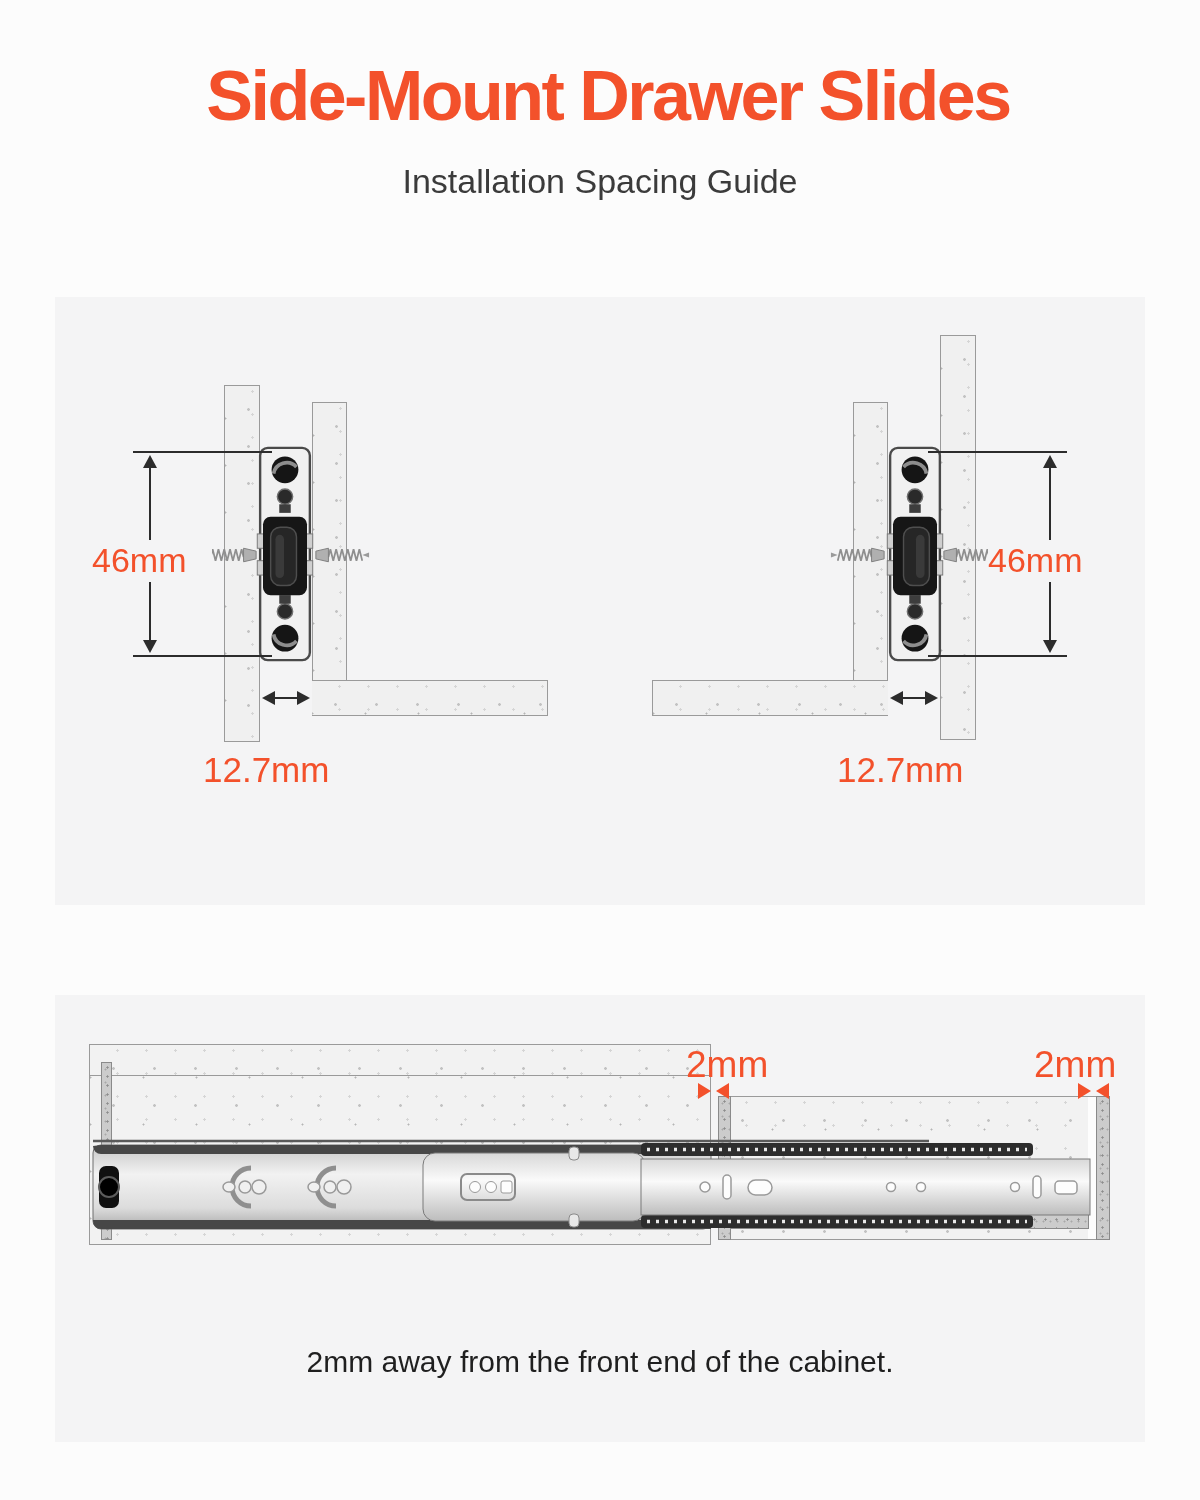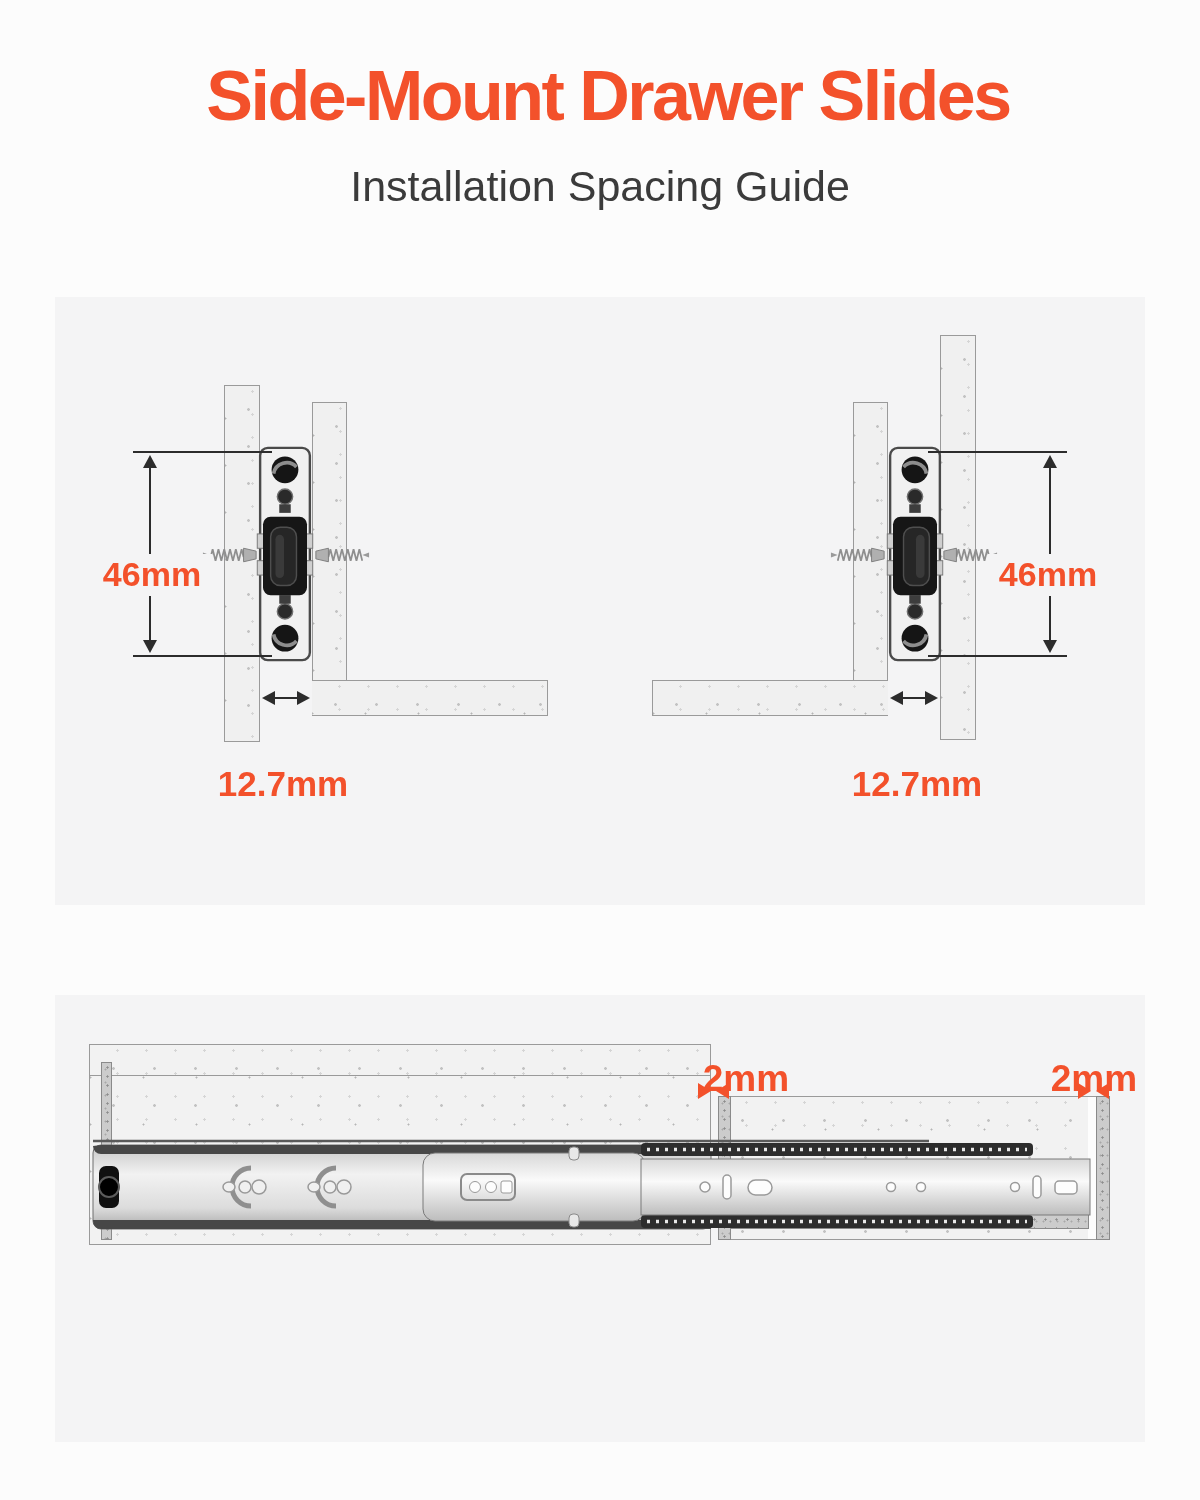--- a/index.html
+++ b/index.html
@@ -14,21 +14,21 @@
   .page{position:relative;width:1200px;height:1500px;background:#fcfcfc;overflow:hidden;}
 
   
   .title{
     position:absolute;left:8px;top:56px;width:100%;
     text-align:center;color:var(--accent);
     font-size:70px;font-weight:bold;letter-spacing:-2.5px;
   }
   .subtitle{
     position:absolute;left:0;top:162px;width:100%;
-    text-align:center;color:#3b3b3b;font-size:43px;font-weight:400;
+    text-align:center;color:#3b3b3b;font-size:34px;font-weight:400;
   }
 
   
   .panel{position:absolute;left:55px;width:1090px;background:var(--panel);}
   .panel-1{top:297px;height:608px;}
   .panel-2{top:995px;height:447px;}
   .caption{
     position:absolute;left:0;width:100%;text-align:center;
     color:var(--ink);font-size:30px;font-weight:400;
   }
@@ -62,21 +62,21 @@
   .tri{position:absolute;width:0;height:0;}
   .vdim .tri-up{left:0;top:-1px;border-left:7px solid transparent;border-right:7px solid transparent;border-bottom:13px solid var(--dimline);}
   .vdim .tri-down{left:0;bottom:-1px;border-left:7px solid transparent;border-right:7px solid transparent;border-top:13px solid var(--dimline);}
   .hdim{position:absolute;height:14px;z-index:4;}
   .hdim .line{position:absolute;top:6px;left:8px;right:8px;height:2px;background:var(--dimline);}
   .hdim .tri-left{left:-1px;top:0;border-top:7px solid transparent;border-bottom:7px solid transparent;border-right:13px solid var(--dimline);}
   .hdim .tri-right{right:-1px;top:0;border-top:7px solid transparent;border-bottom:7px solid transparent;border-left:13px solid var(--dimline);}
 
   .dim-label{
     position:absolute;z-index:5;color:var(--accent);
-    font-weight:bold;text-align:center;line-height:1.05;margin-top:14px;
+    font-weight:normal;text-align:left;line-height:1.05;
   }
   .label-46{font-size:34px;width:120px;background:var(--panel);padding:3px 0;}
   .label-127{font-size:35px;width:160px;}
   .label-2mm{font-size:37px;width:120px;}
 
   
   .gap-tri{position:absolute;width:0;height:0;z-index:6;}
   .gap-tri-right{border-top:8px solid transparent;border-bottom:8px solid transparent;border-left:13px solid var(--accent);}
   .gap-tri-left{border-top:8px solid transparent;border-bottom:8px solid transparent;border-right:13px solid var(--accent);}
 
@@ -263,14 +263,15 @@
     <div class="dim-label label-2mm" style="left:686px;top:1046px;">2mm</div>
     <span class="gap-tri gap-tri-right" style="left:698px;top:1083px;"></span>
     <span class="gap-tri gap-tri-left" style="left:716px;top:1083px;"></span>
   </div>
   <div>
     <div class="dim-label label-2mm" style="left:1034px;top:1046px;">2mm</div>
     <span class="gap-tri gap-tri-right" style="left:1078px;top:1083px;"></span>
     <span class="gap-tri gap-tri-left" style="left:1096px;top:1083px;"></span>
   </div>
 
+  <p class="caption" style="top:1345px;">2mm away from the front end of the cabinet.</p>
 
 </div>
 
 </body></html>

